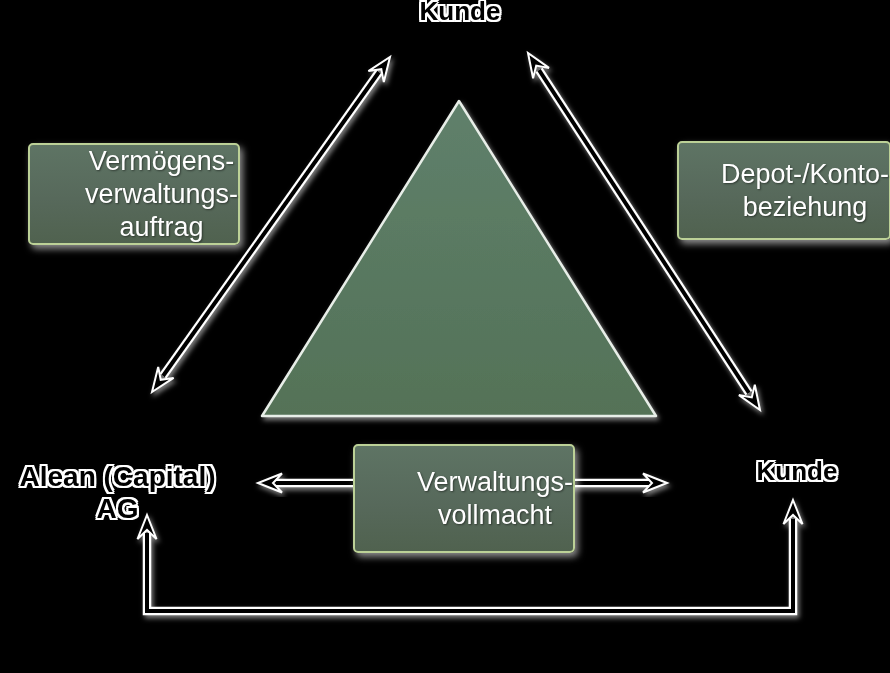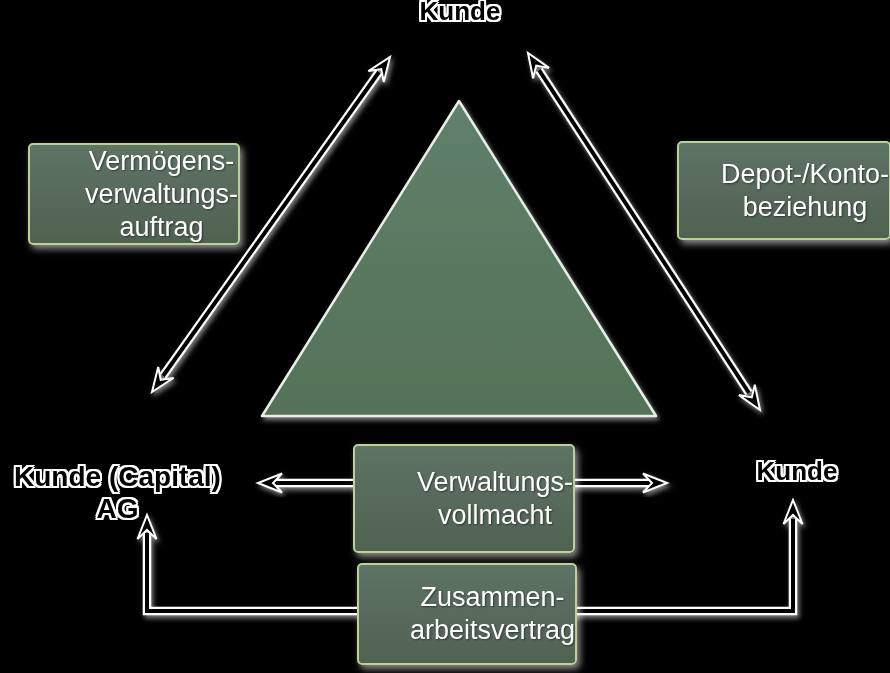--- a/index.html
+++ b/index.html
@@ -128,24 +128,20 @@
   <div class="rel-box" id="box-right">
     <span class="box-label">Depot-/Konto-
 beziehung</span>
   </div>
 
   <div class="rel-box" id="box-middle">
     <span class="box-label">Verwaltungs-
 vollmacht</span>
   </div>
 
-  <div class="rel-box" id="box-bottom">
-    <span class="box-label">Zusammen-
-arbeitsvertrag</span>
-  </div>
 
   <div class="node-label" id="label-kunde">Kunde</div>
 
-  <div class="node-label" id="label-alean">Kunde (Capital) AG</div>
+  <div class="node-label" id="label-alean">Alean (Capital) AG</div>
 
   <div class="node-label" id="label-bank">Kunde</div>
 
 </div>
 
 </body></html>

